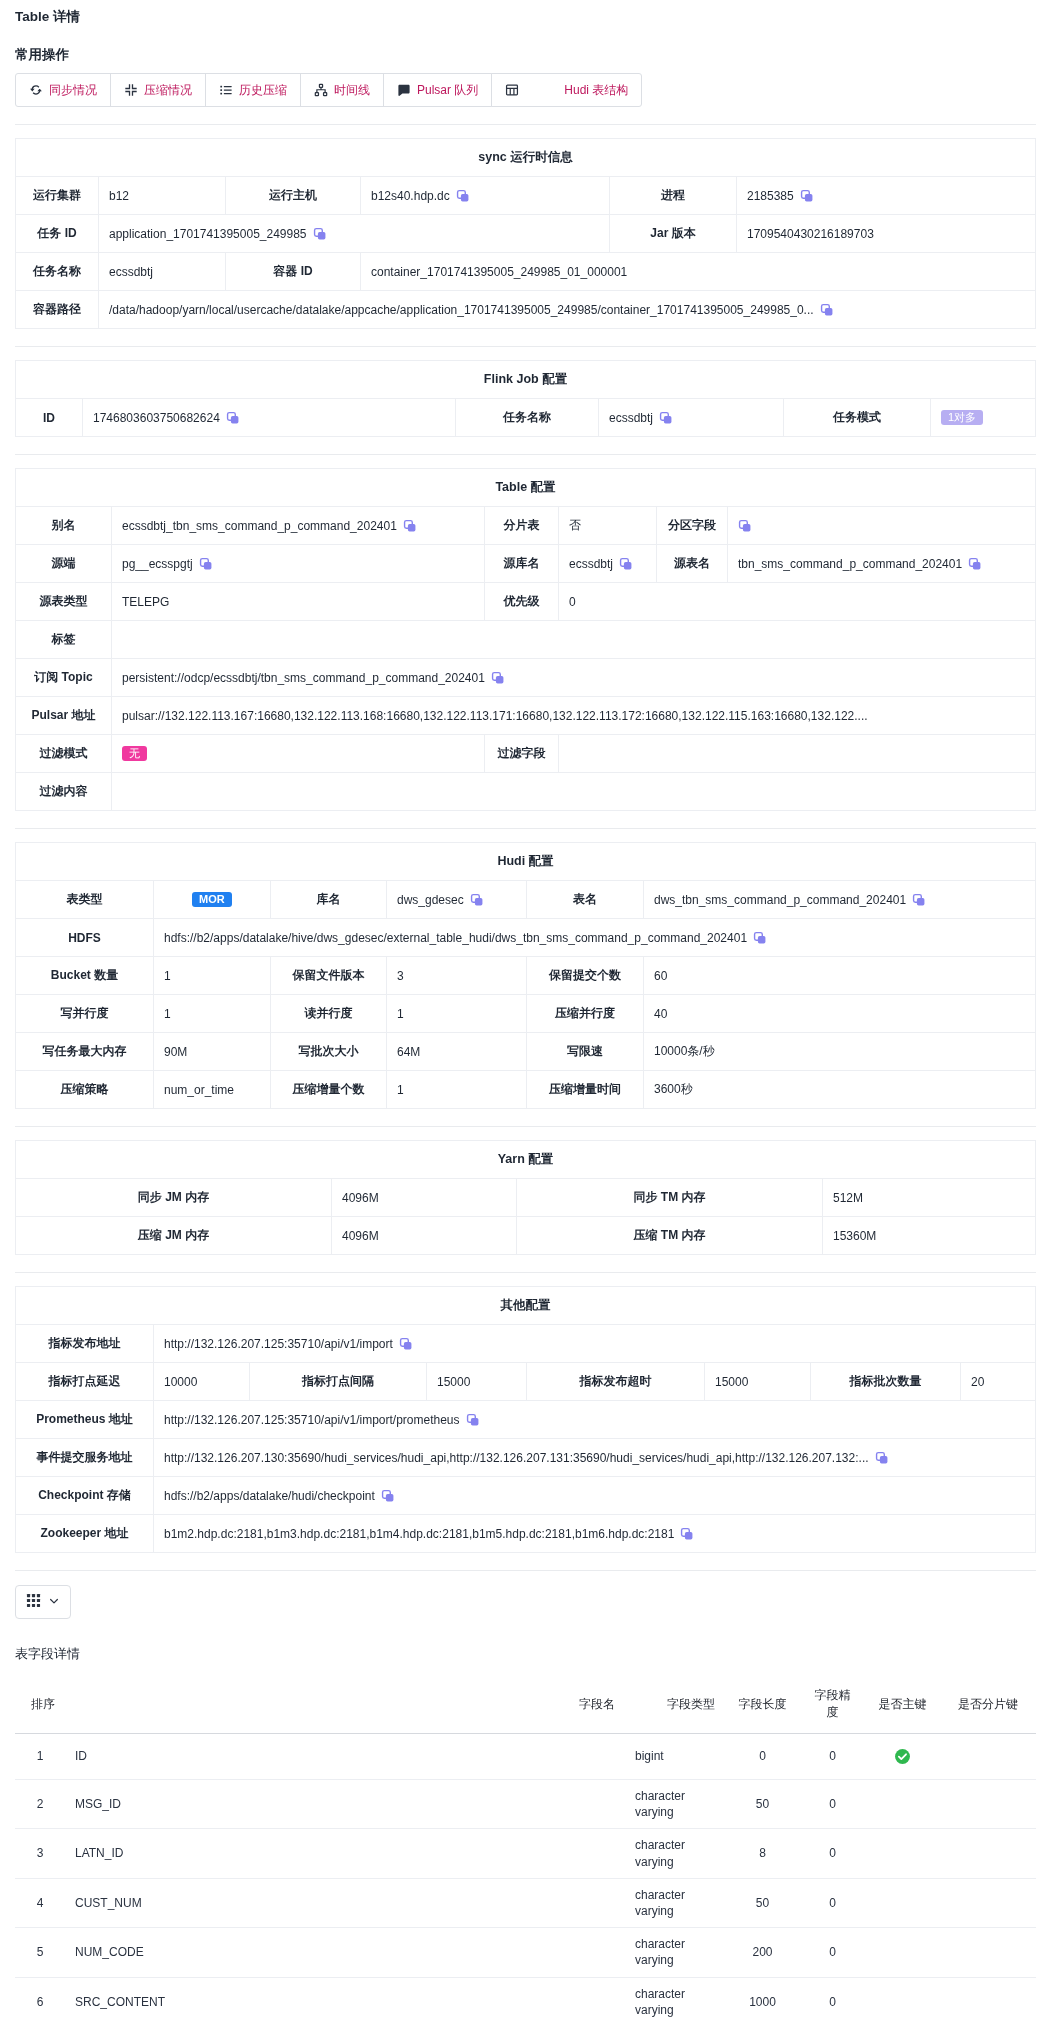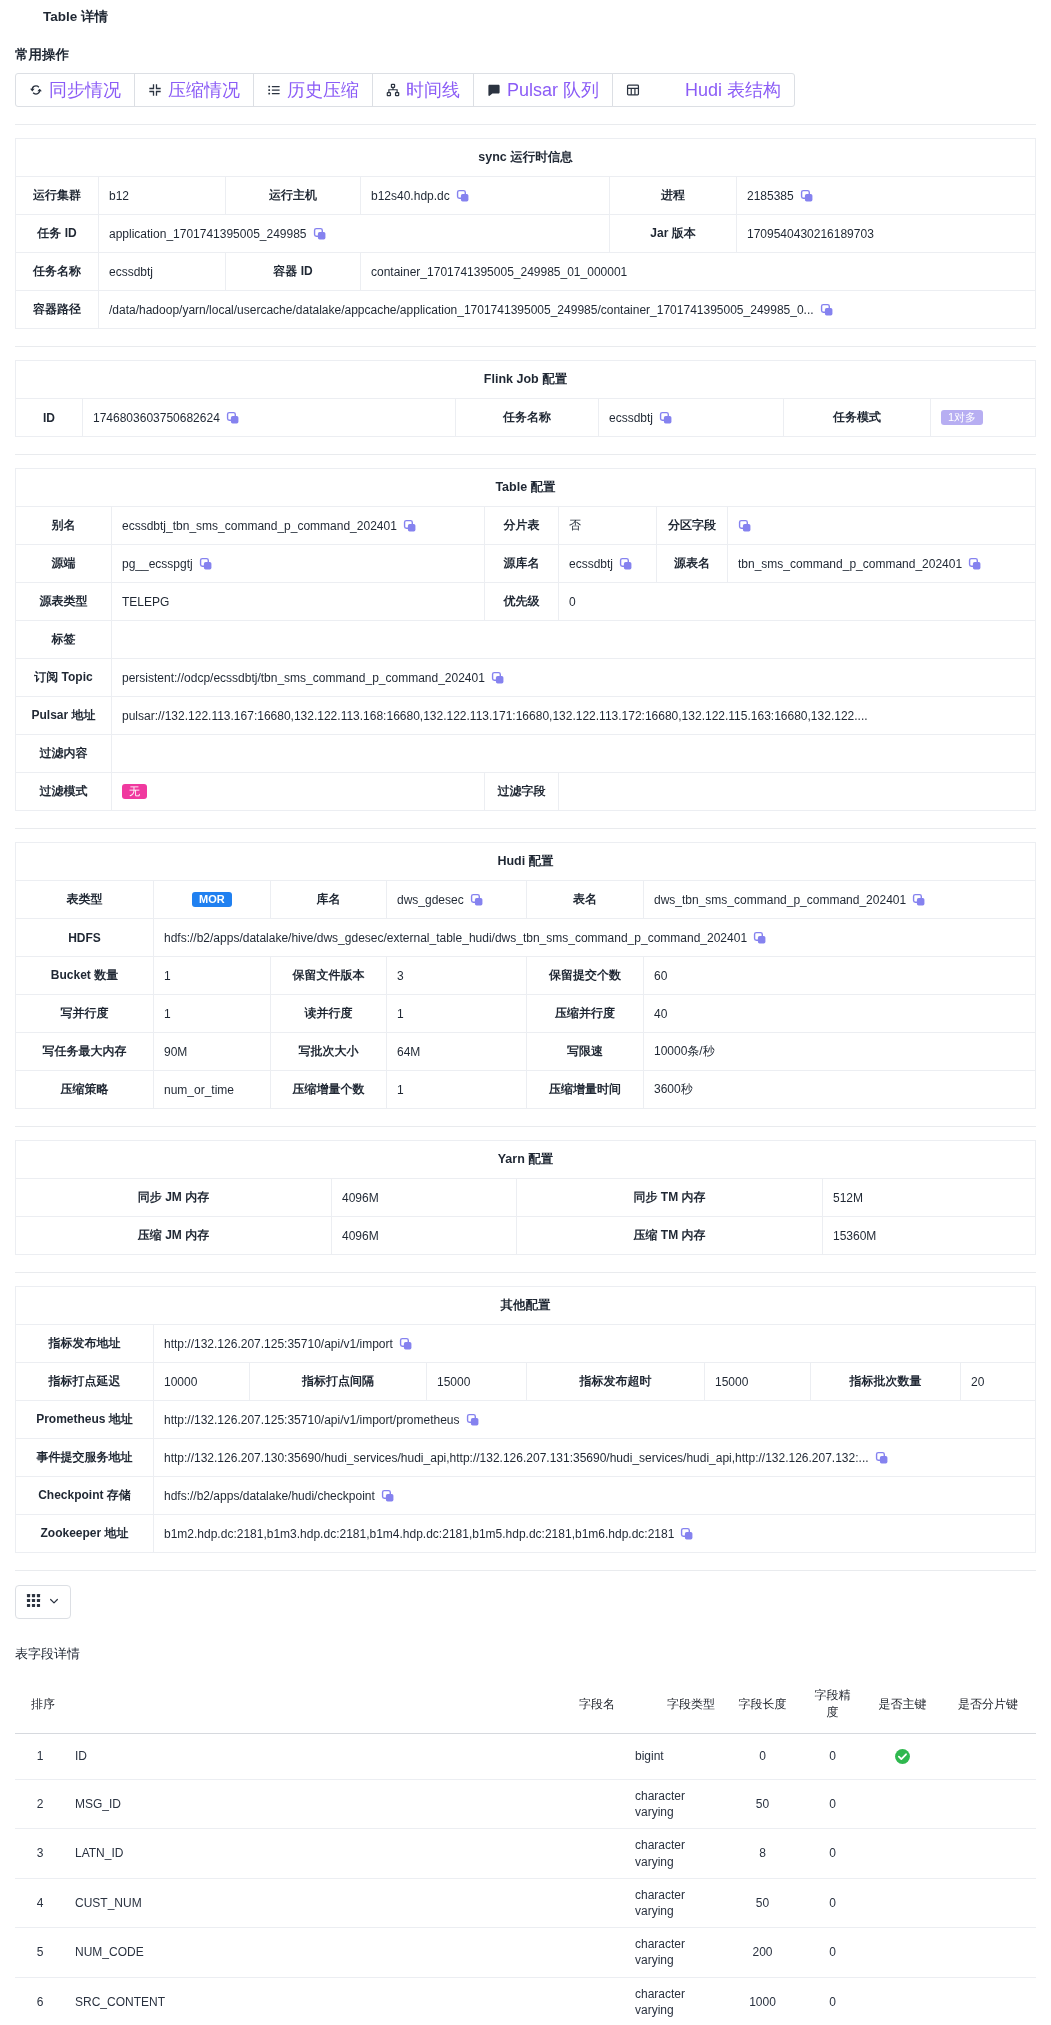--- a/index.html
+++ b/index.html
@@ -1,24 +1,24 @@
 <!DOCTYPE html>
 <html><head>
 <meta charset="utf-8">
 <style>
   * { box-sizing: border-box; }
   html, body { margin:0; padding:0; width:1051px; height:2025px; overflow:hidden;
     background:#fff; color:#1f2733;
     font-family:"Liberation Sans","DejaVu Sans",sans-serif; }
   .content { padding:8px 15px 0; }
-  .page-title { font-size:13.5px; font-weight:700;margin-left:28px; }
+  .page-title { font-size:13.5px; font-weight:700; }
   .ops-heading { font-size:13.5px; font-weight:700; margin-top:20px; }
   .btn-group { margin-top:9px; display:flex; }
   .op-btn { display:inline-flex; align-items:center; gap:6px; padding:0 13px; height:34px;
-    background:#fff; border:1px solid #dcdfe4; font-size:18px; color:#8b5cf6;
+    background:#fff; border:1px solid #dcdfe4; font-size:12px; color:#be185d;
     margin-left:-1px; cursor:pointer; font-family:inherit; }
   .op-btn:first-child { margin-left:0; border-radius:3px 0 0 3px; }
   .op-btn:last-child { border-radius:0 3px 3px 0;gap:45px; }
   .op-btn .ic { display:inline-flex; color:#2b3340; }
   hr.divider { border:0; border-top:1px solid #e9ebee; margin:17px 0 13px; }
   table.desc { width:100%; border-collapse:collapse; table-layout:fixed; font-size:12px; color:#1f2733; }
   table.desc th, table.desc td { border:1px solid #eceef2; padding:4px 10px; height:38px; }
   th.ttl { text-align:center; font-weight:700; font-size:12.5px; }
   td.lbl { text-align:center; font-weight:700; }
   td.val { text-align:left; }
@@ -258,28 +258,28 @@
       <td class="val" colspan="5"><span class="vtxt">persistent://odcp/ecssdbtj/tbn_sms_command_p_command_202401</span><span class="copy"><svg viewBox="0 0 16 16" width="14" height="14">
                 <rect x="1.8" y="1.8" width="8.8" height="8.8" rx="2" fill="none" stroke="#8582ef" stroke-width="1.6"></rect>
                 <rect x="5.6" y="5.6" width="8.6" height="8.6" rx="2" fill="#8582ef"></rect>
               </svg></span></td>
     </tr>
     <tr>
       <td class="lbl">Pulsar 地址</td>
       <td class="val nowrap" colspan="5">pulsar://132.122.113.167:16680,132.122.113.168:16680,132.122.113.171:16680,132.122.113.172:16680,132.122.115.163:16680,132.122....</td>
     </tr>
     <tr>
-      <td class="lbl">过滤内容</td>
-      <td class="val" colspan="5"></td>
-    </tr>
-    <tr>
       <td class="lbl">过滤模式</td>
       <td class="val"><span class="badge badge-none">无</span></td>
       <td class="lbl">过滤字段</td>
       <td class="val" colspan="3"></td>
+    </tr>
+    <tr>
+      <td class="lbl">过滤内容</td>
+      <td class="val" colspan="5"></td>
     </tr>
   </tbody>
     </table>
 
   <hr class="divider">
 
   
   <table class="desc">
     <colgroup>
         <col style="width:138px">

